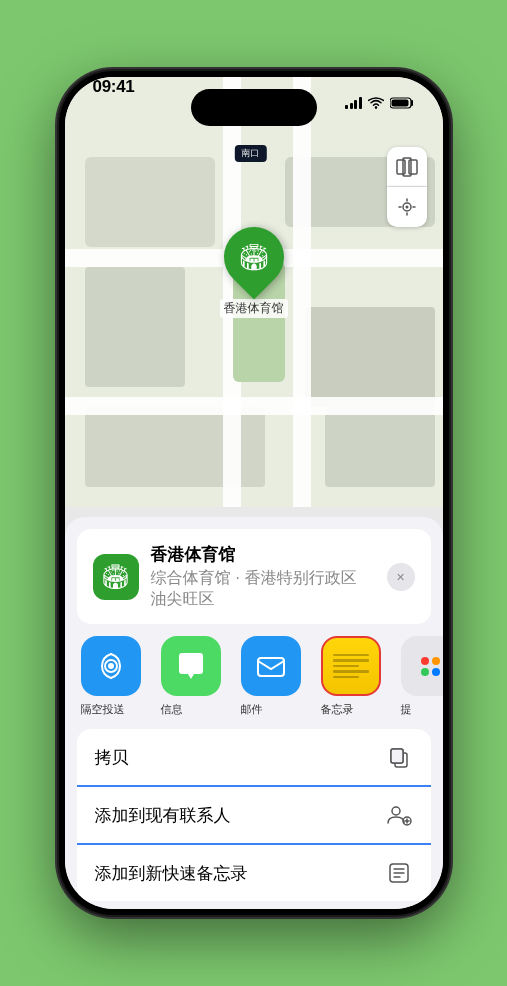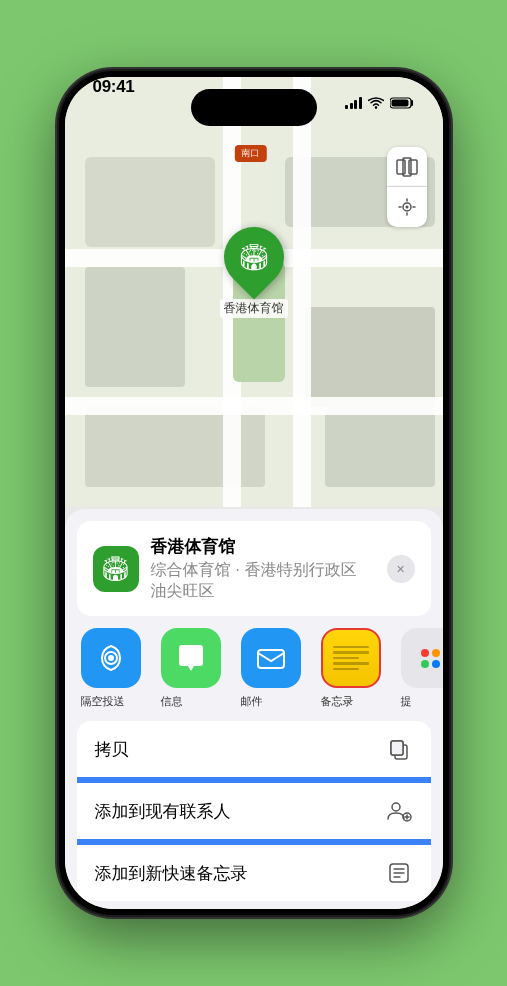--- a/index.html
+++ b/index.html
@@ -153,21 +153,21 @@
     }
     .map-btn:last-child {
       border-radius: 0 0 10px 10px;
     }
 
     .map-label-pill {
       position: absolute;
       top: 68px;
       left: 50%;
       transform: translateX(-60%);
-      background: #c2410c;
+      background: #0f172a;
       color: #fff;
       font-size: 10px;
       padding: 2px 7px;
       border-radius: 4px;
       white-space: nowrap;
     }
 
     .map-pin {
       position: absolute;
       top: 150px;
@@ -350,21 +350,21 @@
       margin: 0 12px 8px;
       border-radius: 14px;
       overflow: hidden;
     }
 
     .action-item {
       display: flex;
       align-items: center;
       padding: 14px 18px;
       justify-content: space-between;
-      border-bottom: 6px solid #3b82f6;
+      border-bottom: 2px solid #3b82f6;
     }
 
     .action-item:last-child {
       border-bottom: none;
     }
 
     .action-text {
       font-size: 17px;
       color: #000;
     }

